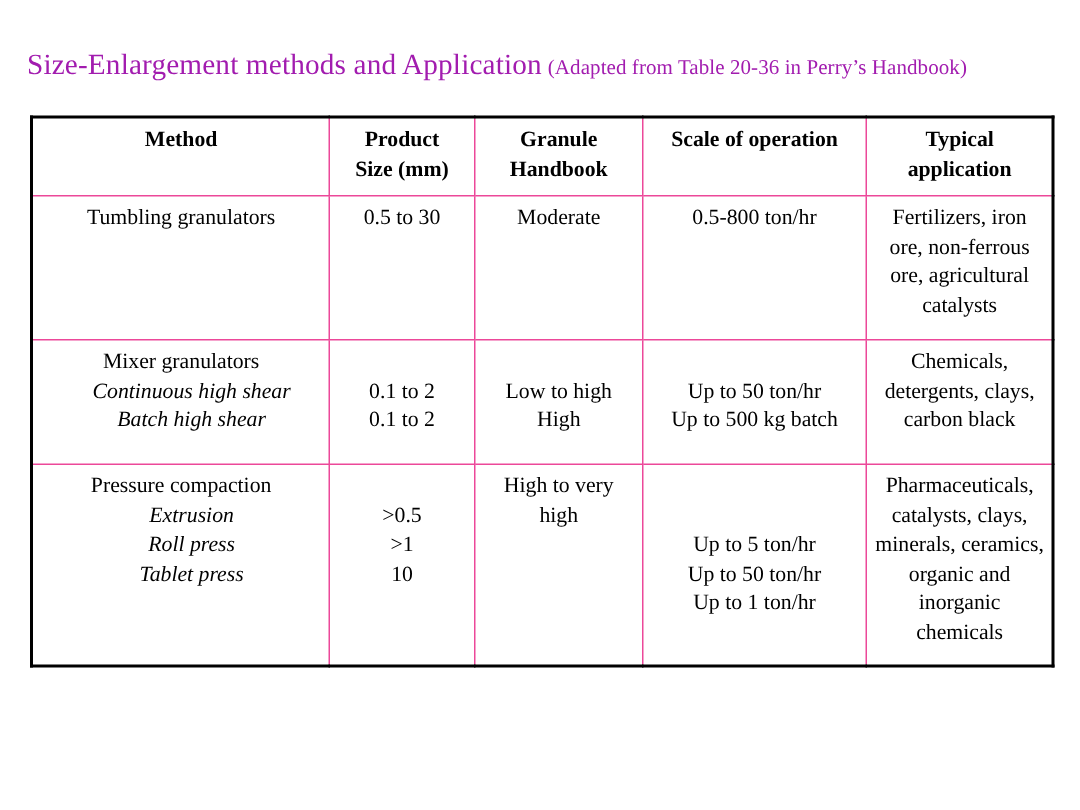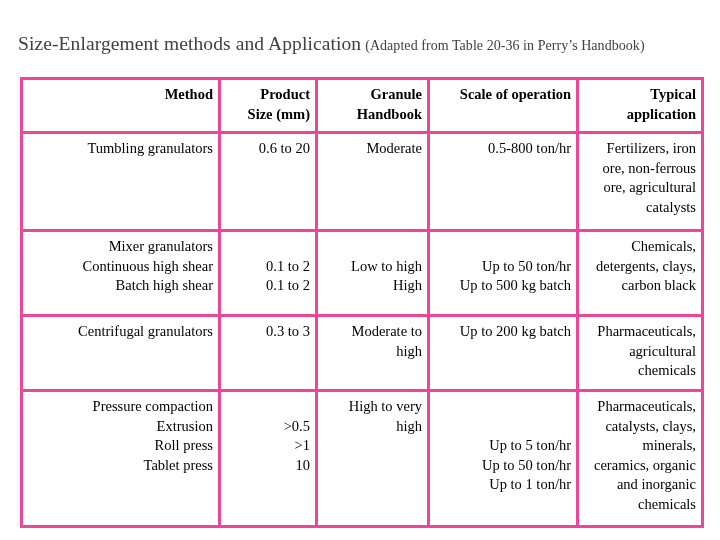--- a/index.html
+++ b/index.html
@@ -18,21 +18,21 @@
     width: 720px;
     height: 540px;
   }
 
   
   #title-block {
     position: absolute;
     left: 18px;
     top: 33px;
     width: 690px;
-    color: #404040;
+    color: #a21caf;
     white-space: nowrap;
   }
   #title-main {
     font-size: 19.5px;
     line-height: 22px;
     letter-spacing: 0.1px;
   }
   #title-sub {
     font-size: 14px;
     line-height: 22px;
@@ -51,40 +51,41 @@
     background: #ffffff;
   }
   #data-table col.c-method       { width: 198px; }
   #data-table col.c-size         { width: 97px; }
   #data-table col.c-density      { width: 112px; }
   #data-table col.c-scale        { width: 149px; }
   #data-table col.c-application  { width: 125px; }
 
   #data-table td,
   #data-table th {
-    border: 3px solid #ec4899;
+    border: 1px solid #ec4899;
     vertical-align: top;
     padding: 5px 5px 4px 6px;
     font-size: 14.5px;
     line-height: 19.5px;
     color: #000000;
-    text-align: right;
+    text-align: center;
     font-weight: normal;
   }
   #data-table thead th {
     font-weight: bold;
     height: 42px;
   }
 
   .cellline {
     display: block;
     white-space: normal;
   }
   .sub-item {
     padding-left: 14px;
+    font-style: italic;
   }
   .spacer-line {
     display: block;
     height: 19.5px;
   }
 
   
   tr.row-tumbling td   { height: 86px; margin-left: 24px; }
   tr.row-mixer td      { height: 73px; }
   tr.row-centrifugal td{ height: 63px; }
@@ -133,21 +134,21 @@
         </th>
       </tr>
     </thead>
     <tbody>
 
       <tr class="row-tumbling">
         <td>
           <span class="cellline">Tumbling granulators</span>
         </td>
         <td>
-          <span class="cellline">0.6 to 20</span>
+          <span class="cellline">0.5 to 30</span>
         </td>
         <td>
           <span class="cellline">Moderate</span>
         </td>
         <td>
           <span class="cellline">0.5-800 ton/hr</span>
         </td>
         <td>
           <span class="cellline">Fertilizers, iron ore, non-ferrous ore, agricultural catalysts</span>
         </td>
@@ -172,37 +173,20 @@
         <td>
           <span class="spacer-line"></span>
           <span class="cellline">Up to 50 ton/hr</span>
           <span class="cellline">Up to 500 kg batch</span>
         </td>
         <td class="app-tight">
           <span class="cellline">Chemicals, detergents, clays, carbon black</span>
         </td>
       </tr>
 
-      <tr class="row-centrifugal">
-        <td>
-          <span class="cellline">Centrifugal granulators</span>
-        </td>
-        <td>
-          <span class="cellline">0.3 to 3</span>
-        </td>
-        <td>
-          <span class="cellline">Moderate to high</span>
-        </td>
-        <td>
-          <span class="cellline">Up to 200 kg batch</span>
-        </td>
-        <td>
-          <span class="cellline">Pharmaceuticals, agricultural chemicals</span>
-        </td>
-      </tr>
 
       <tr class="row-pressure">
         <td>
           <span class="cellline">Pressure compaction</span>
           <span class="cellline sub-item">Extrusion</span>
           <span class="cellline sub-item">Roll press</span>
           <span class="cellline sub-item">Tablet press</span>
         </td>
         <td>
           <span class="spacer-line"></span>

